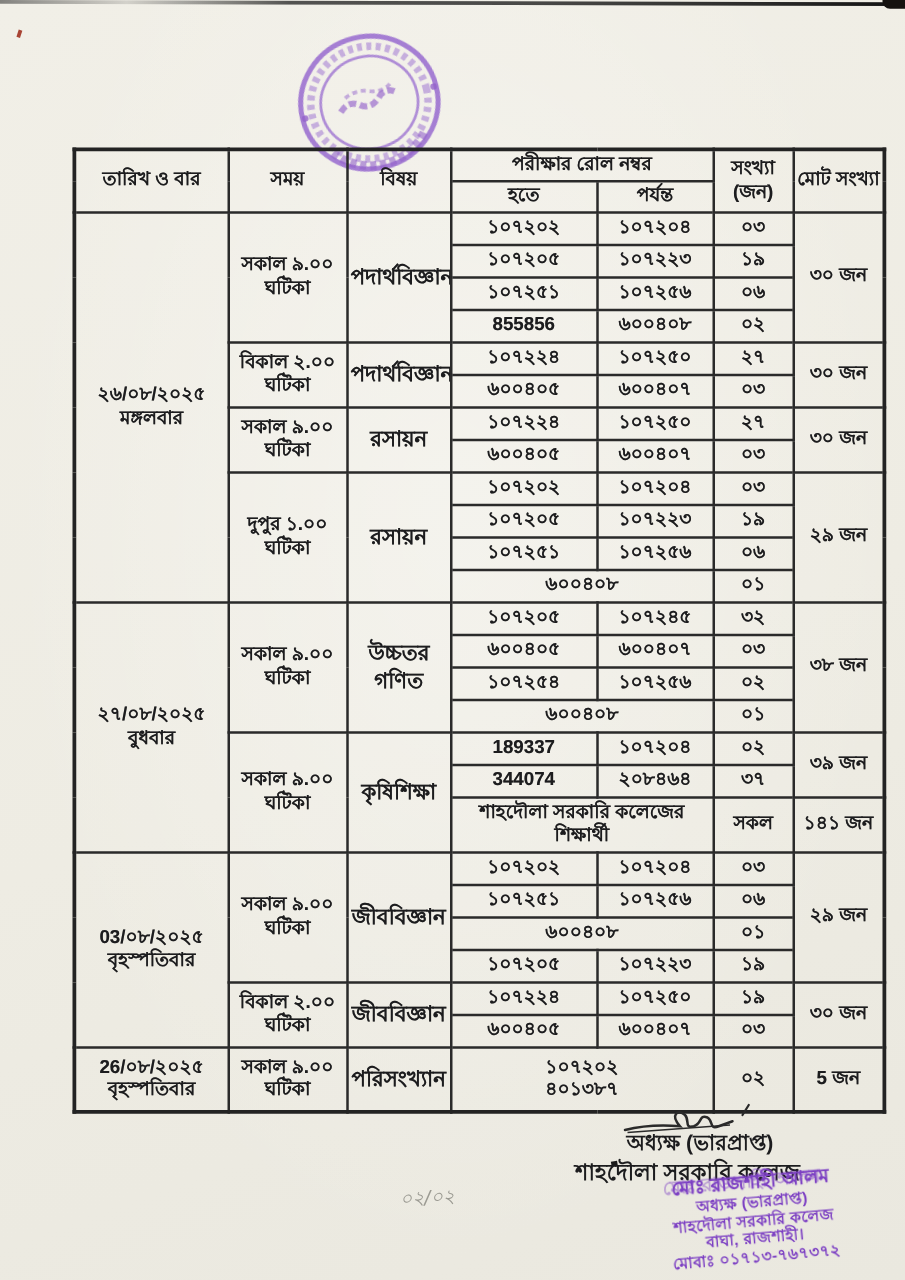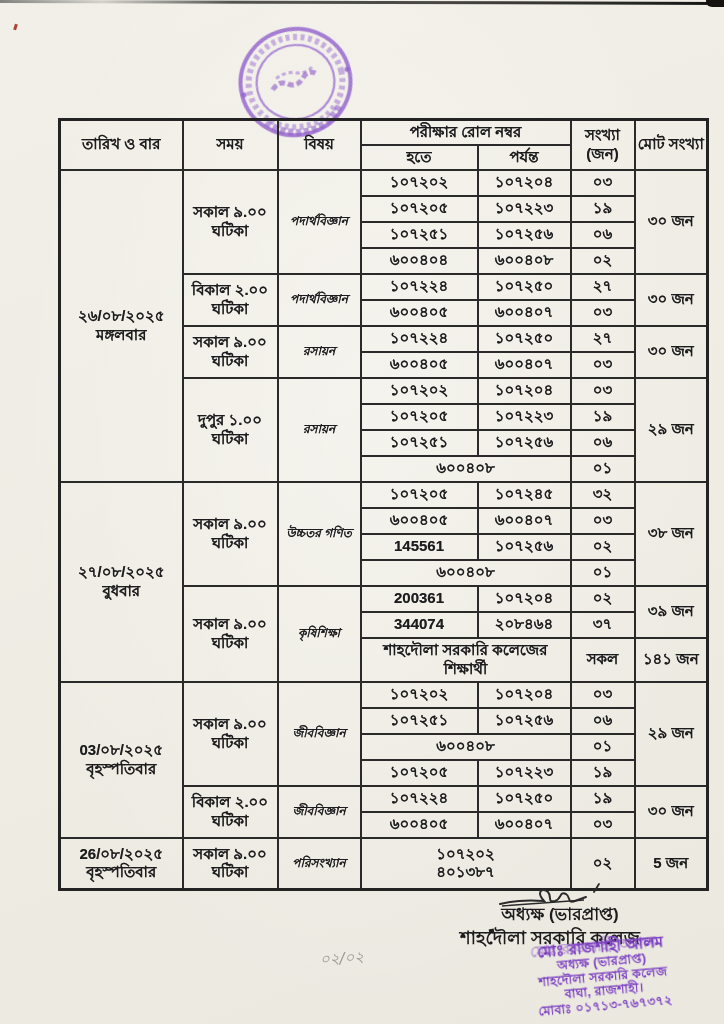--- a/index.html
+++ b/index.html
@@ -43,21 +43,21 @@
     font-size:15px;font-weight:600;color:#1c1c1e;
     text-shadow:0 0 .5px rgba(25,25,25,.55);
     line-height:1.25;
     overflow:hidden;
   }
   .schedule th{font-size:15px;}
   tr.hr{height:25px;}
   tr.r{height:26px;}
   tr.tall{height:44px;}
   tr.xtall{height:52px;}
-  td.subj{font-size:12px;font-style:italic;}
+  td.subj{font-size:17px;}
   td.datec{font-size:15px;}
   td.datec span{display:block;}
   .two-line span{display:block;}
 
   
   .sig-scribble{position:absolute;left:498px;top:880px;}
   .sig-title{position:absolute;left:470px;top:901px;width:180px;text-align:center;
     font-size:17px;font-weight:600;color:#1c1c1e;}
   .sig-college{position:absolute;left:440px;top:924px;width:220px;text-align:center;
     font-size:18px;font-weight:600;color:#1c1c1e;}
@@ -135,21 +135,21 @@
         <td>১০৭২০৫</td>
         <td>১০৭২২৩</td>
         <td>১৯</td>
       </tr>
       <tr class="r">
         <td>১০৭২৫১</td>
         <td>১০৭২৫৬</td>
         <td>০৬</td>
       </tr>
       <tr class="r">
-        <td>৬০০৪০৪</td>
+        <td>855856</td>
         <td>৬০০৪০৮</td>
         <td>০২</td>
       </tr>
 
       <tr class="r">
         <td rowspan="2">বিকাল ২.০০ ঘটিকা</td>
         <td class="subj" rowspan="2">পদার্থবিজ্ঞান</td>
         <td>১০৭২২৪</td>
         <td>১০৭২৫০</td>
         <td>২৭</td>
@@ -209,33 +209,33 @@
         <td>১০৭২৪৫</td>
         <td>৩২</td>
         <td rowspan="4">৩৮ জন</td>
       </tr>
       <tr class="r">
         <td>৬০০৪০৫</td>
         <td>৬০০৪০৭</td>
         <td>০৩</td>
       </tr>
       <tr class="r">
-        <td>145561</td>
+        <td>১০৭২৫৪</td>
         <td>১০৭২৫৬</td>
         <td>০২</td>
       </tr>
       <tr class="r">
         <td colspan="2">৬০০৪০৮</td>
         <td>০১</td>
       </tr>
 
       <tr class="r">
         <td rowspan="3">সকাল ৯.০০ ঘটিকা</td>
         <td class="subj" rowspan="3">কৃষিশিক্ষা</td>
-        <td>200361</td>
+        <td>189337</td>
         <td>১০৭২০৪</td>
         <td>০২</td>
         <td rowspan="2">৩৯ জন</td>
       </tr>
       <tr class="r">
         <td>344074</td>
         <td>২০৮৪৬৪</td>
         <td>৩৭</td>
       </tr>
       <tr class="tall">

